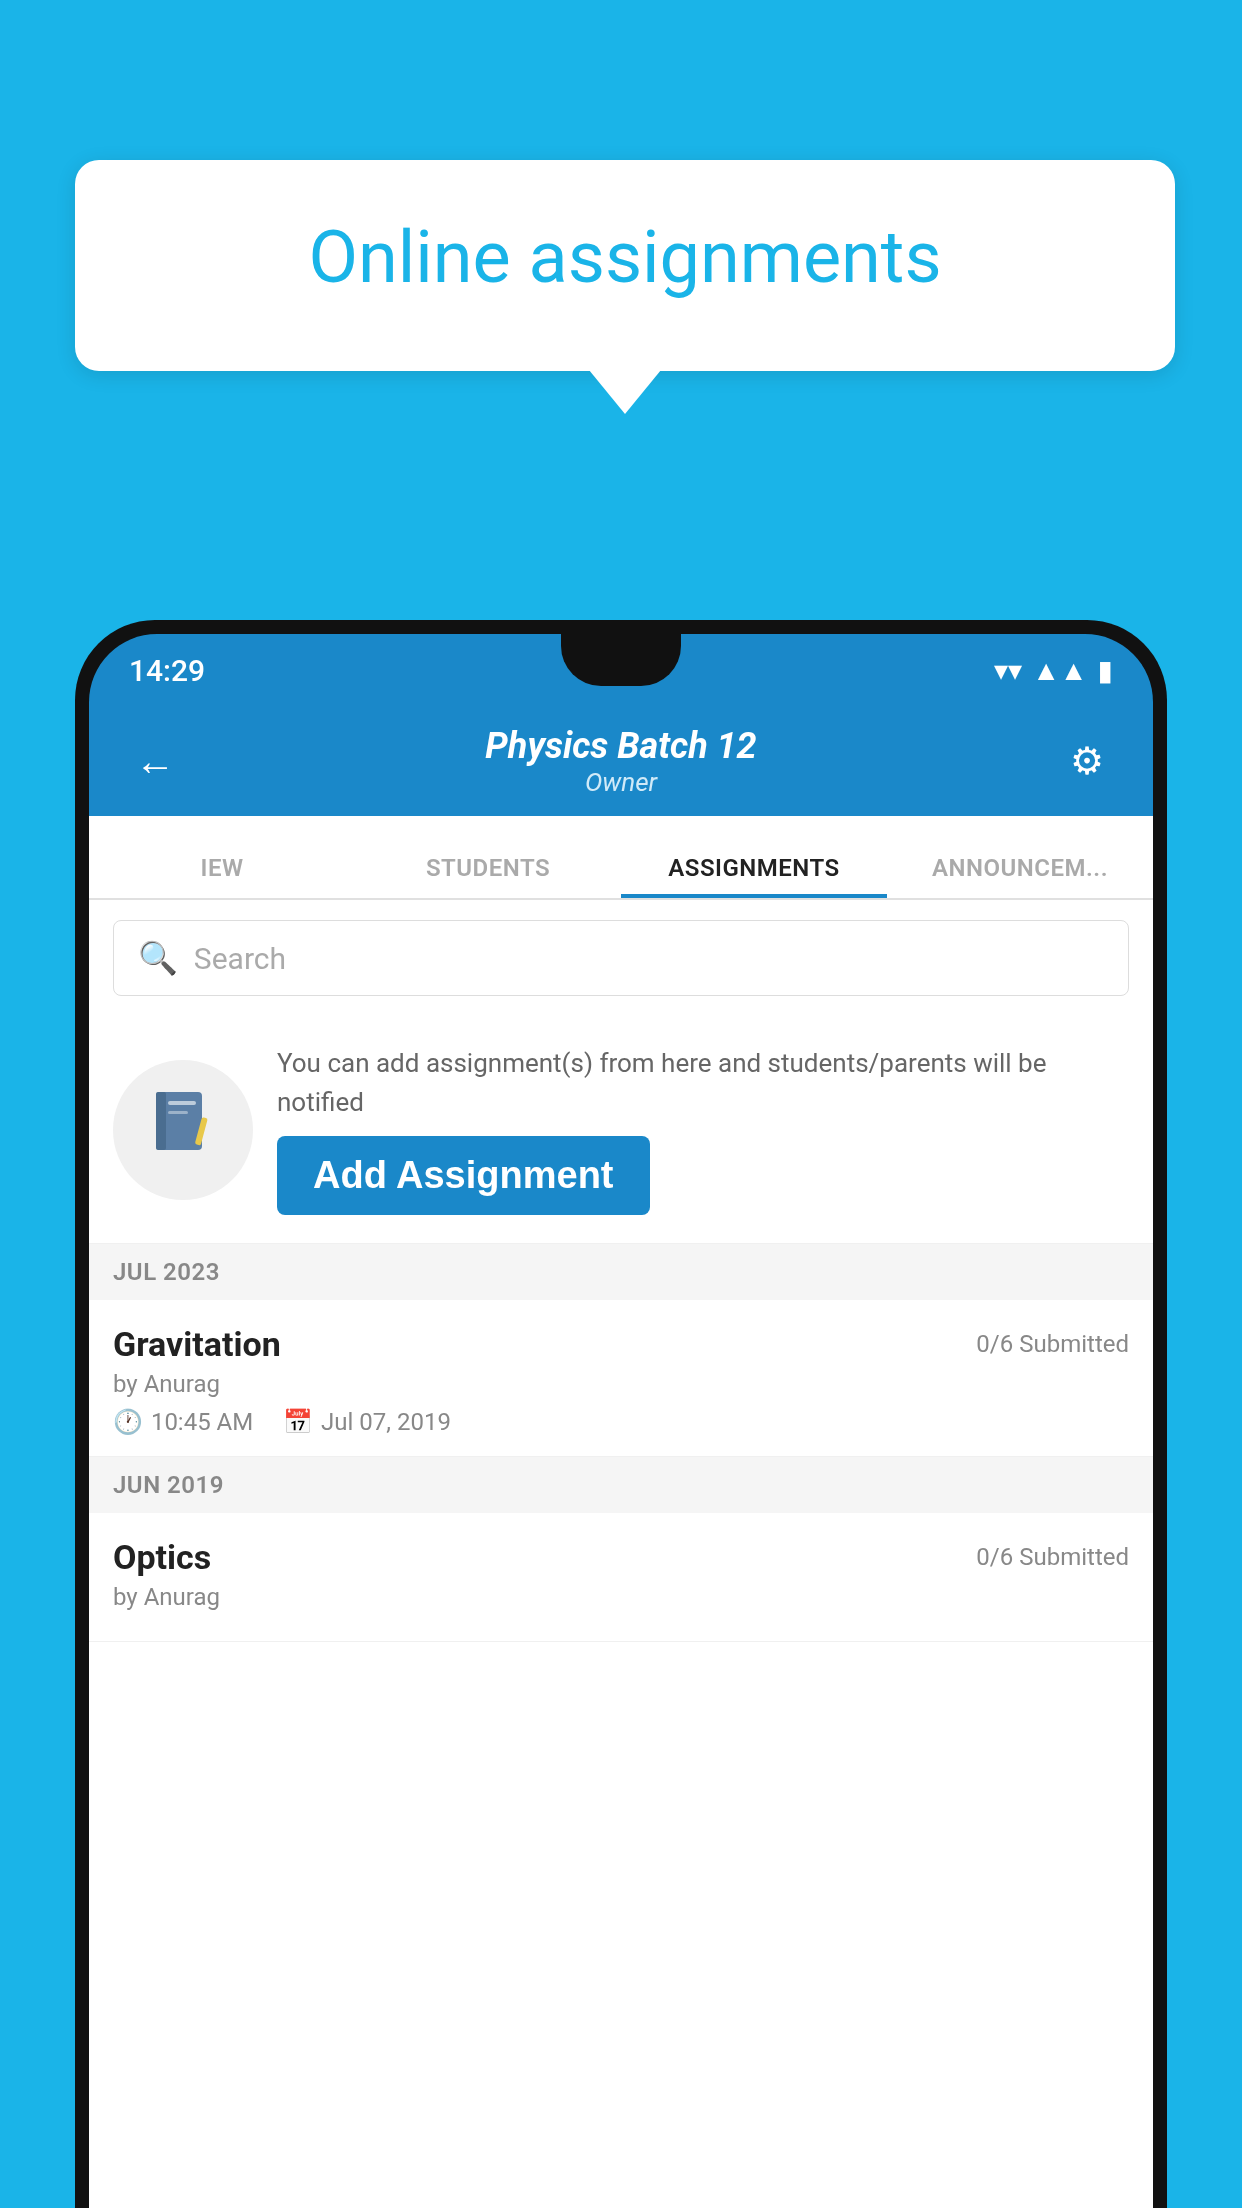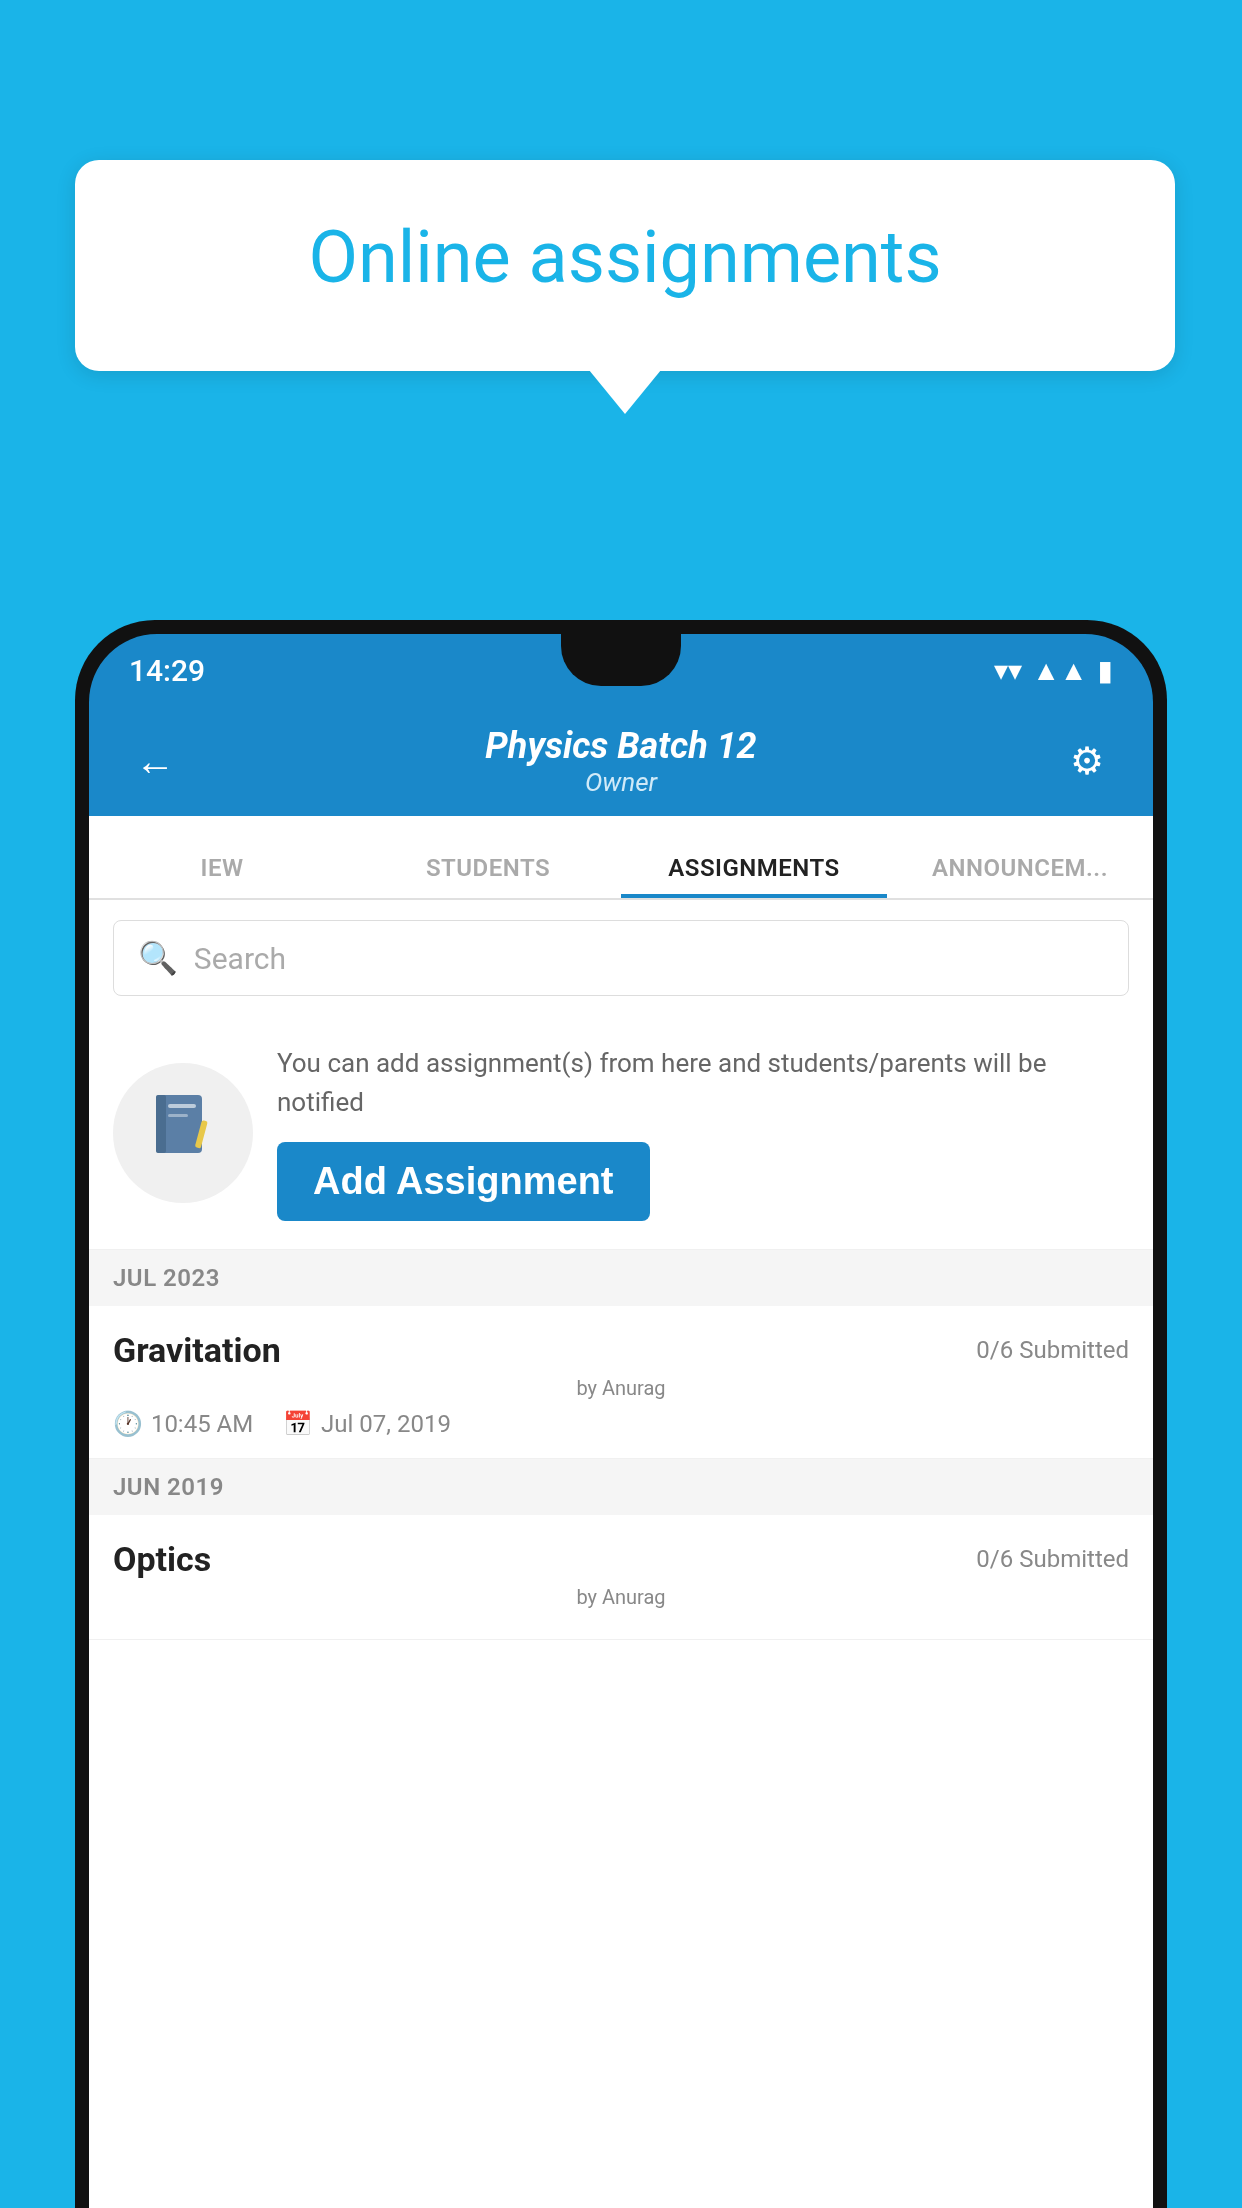--- a/index.html
+++ b/index.html
@@ -242,21 +242,21 @@
     }
 
     .promo-text-block {
       flex: 1;
     }
 
     .promo-description {
       font-size: 26px;
       color: #666;
       line-height: 1.5;
-      margin-bottom: 20px;
+      margin-bottom: 14px;
     }
 
     .add-assignment-btn {
       background: #1a88c9;
       color: #fff;
       border: none;
       border-radius: 8px;
       padding: 18px 36px;
       font-size: 38px;
       font-weight: 600;
@@ -291,24 +291,23 @@
       font-weight: 700;
       color: #222;
     }
 
     .submitted-count {
       font-size: 24px;
       color: #888;
     }
 
     .assignment-author {
-      font-size: 20px;
+      font-size: 24px;
       color: #888;
       margin-bottom: 10px;
-      text-align: center;
     }
 
     .assignment-meta {
       display: flex;
       align-items: center;
       gap: 30px;
     }
 
     .meta-item {
       display: flex;

